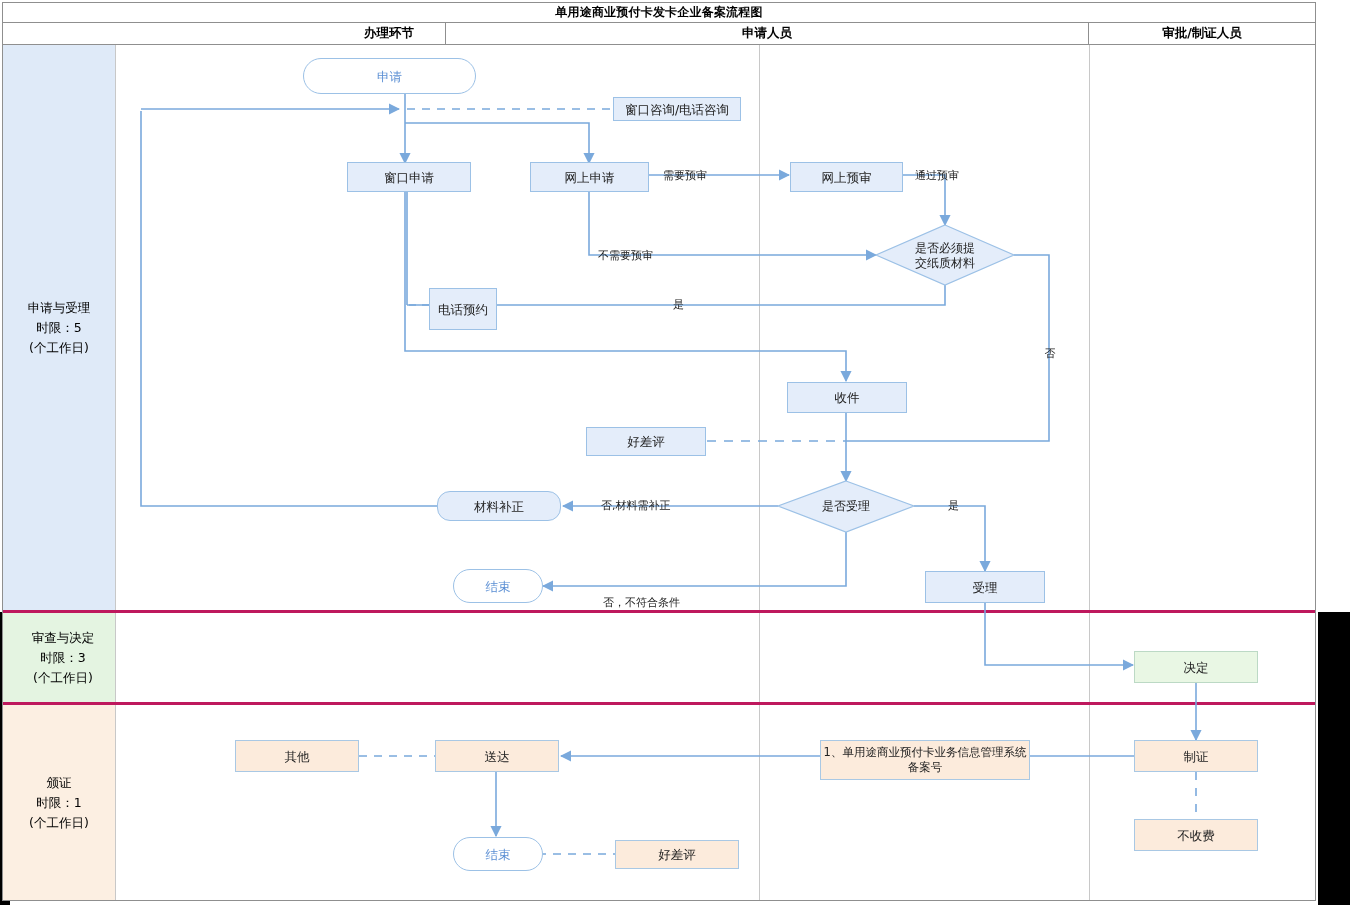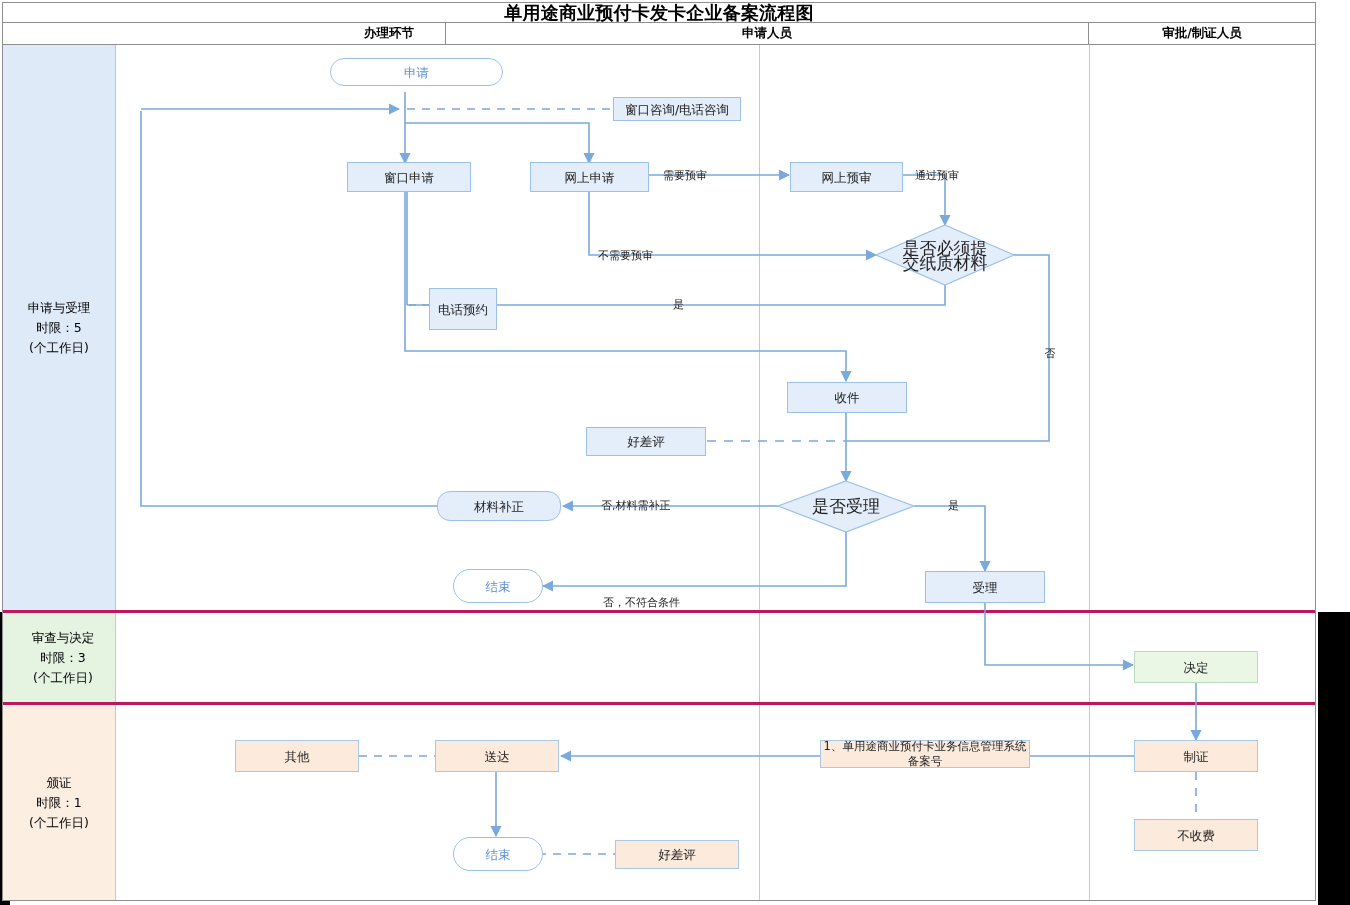--- a/index.html
+++ b/index.html
@@ -12,21 +12,21 @@
 
   
   .blackbar{position:absolute;background:#000;}
 
   
   .frame{position:absolute;left:2px;top:2px;width:1314px;height:899px;
          border:1px solid #8f8f8f;box-sizing:border-box;background:#fff;}
   .title-row{position:absolute;left:0;top:0;width:100%;height:20px;
              border-bottom:1px solid #8f8f8f;box-sizing:border-box;
              display:flex;align-items:center;justify-content:center;}
-  .title-row .t{font-size:18px;font-weight:bold;color:#000;letter-spacing:.2px;}
+  .title-row .t{font-size:12px;font-weight:bold;color:#000;letter-spacing:.2px;}
   .hdr-row{position:absolute;left:0;top:20px;width:100%;height:22px;
            border-bottom:1px solid #8f8f8f;box-sizing:border-box;display:flex;justify-content:flex-end;}
   .hdr-cell{display:flex;align-items:center;justify-content:center;
             font-size:12.5px;font-weight:bold;color:#000;
             border-right:1px solid #8f8f8f;box-sizing:border-box;height:100%;}
   .hdr-cell:last-child{border-right:none;}
 
   
   .lane{position:absolute;left:0;width:100%;box-sizing:border-box;
         border-bottom:3px solid #be185d;}
@@ -45,21 +45,21 @@
   .node{position:absolute;box-sizing:border-box;display:flex;
         align-items:center;justify-content:center;text-align:center;
         font-size:12.5px;line-height:15px;color:#222;}
   .n-blue{background:#e4edfa;border:1px solid #9cc1e6;}
   .n-green{background:#e9f7e4;border:1px solid #bcd9c5;}
   .n-peach{background:#fcebdc;border:1px solid #a9c8e4;}
   .n-pill{background:#ffffff;border:1.5px solid #9cc1e6;border-radius:18px;
           color:#5b8fd4;}
   .dlabel{position:absolute;box-sizing:border-box;display:flex;
           align-items:center;justify-content:center;text-align:center;
-          font-size:17px;line-height:15px;color:#222;z-index:3;}
+          font-size:12px;line-height:15px;color:#222;z-index:3;}
 
   
   .elabel{position:absolute;font-size:11px;color:#222;white-space:nowrap;
           background:transparent;z-index:4;}
   .elabel.vert{writing-mode:vertical-rl;}
 </style>
 </head>
 <body>
 
 <div id="root">
@@ -177,21 +177,21 @@
 
         <path d="M356,753 L432,753" stroke-dasharray="8,7"></path>
 
         <path d="M535,851 L612,851" stroke-dasharray="8,7"></path>
 
         <polygon points="942,222 1011,252 942,282 873,252" fill="#e4edfa" stroke="#9cc1e6" stroke-width="1.2"></polygon>
         <polygon points="843,478 911,503 843,529 775,503" fill="#e4edfa" stroke="#9cc1e6" stroke-width="1.2"></polygon>
       </g>
     </svg>
 
-    <div class="node n-pill" style="left:327px;top:55px;width:173px;height:28px;">
+    <div class="node n-pill" style="left:300px;top:55px;width:173px;height:36px;">
       <span>申请</span>
     </div>
 
     <div class="node n-blue" style="left:610px;top:94px;width:128px;height:24px;">
       <span>窗口咨询/电话咨询</span>
     </div>
 
     <div class="node n-blue" style="left:344px;top:159px;width:124px;height:30px;">
       <span>窗口申请</span>
     </div>
@@ -244,21 +244,21 @@
     </div>
 
     <div class="node n-peach" style="left:1131px;top:737px;width:124px;height:32px;">
       <span>制证</span>
     </div>
 
     <div class="node n-peach" style="left:1131px;top:816px;width:124px;height:32px;">
       <span>不收费</span>
     </div>
 
-    <div class="node n-peach" style="left:817px;top:737px;width:210px;height:28px;font-size:11.5px;">
+    <div class="node n-peach" style="left:817px;top:737px;width:210px;height:40px;font-size:11.5px;">
       <span>1、单用途商业预付卡业务信息管理系统备案号</span>
     </div>
 
     <div class="node n-peach" style="left:432px;top:737px;width:124px;height:32px;">
       <span>送达</span>
     </div>
 
     <div class="node n-peach" style="left:232px;top:737px;width:124px;height:32px;">
       <span>其他</span>
     </div>

